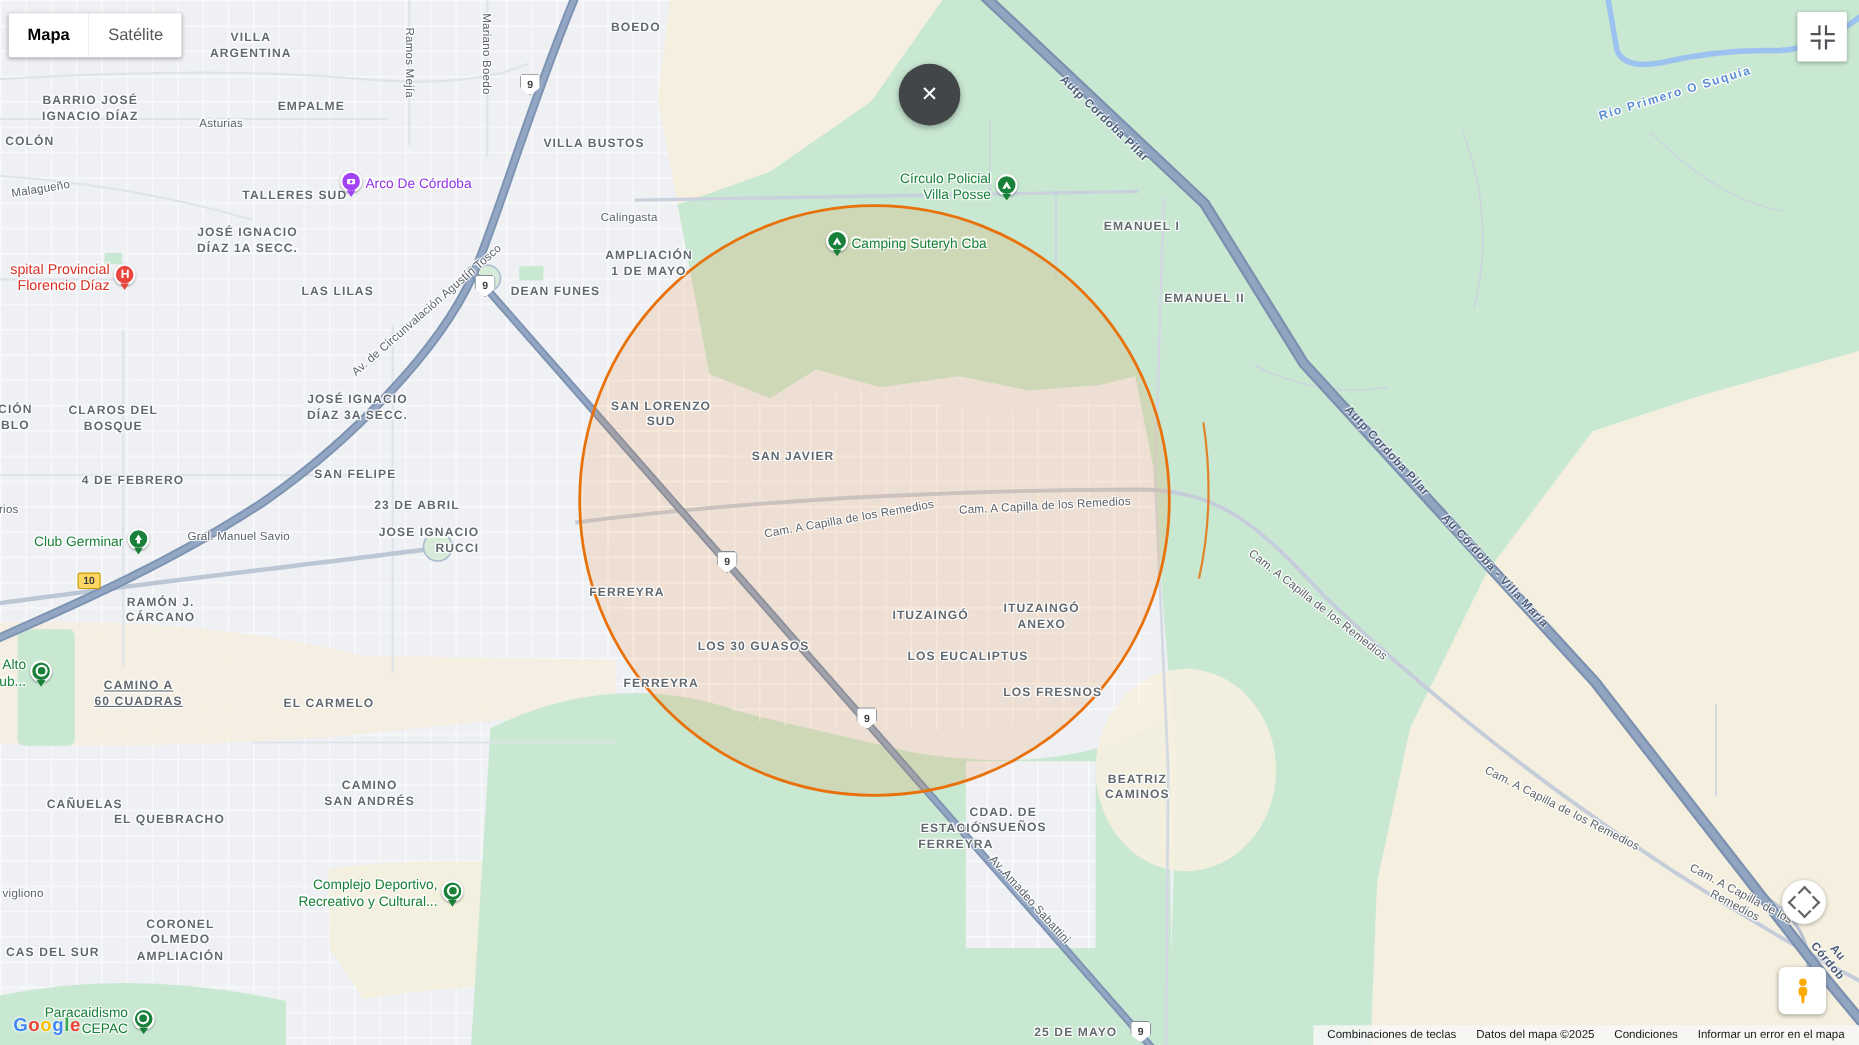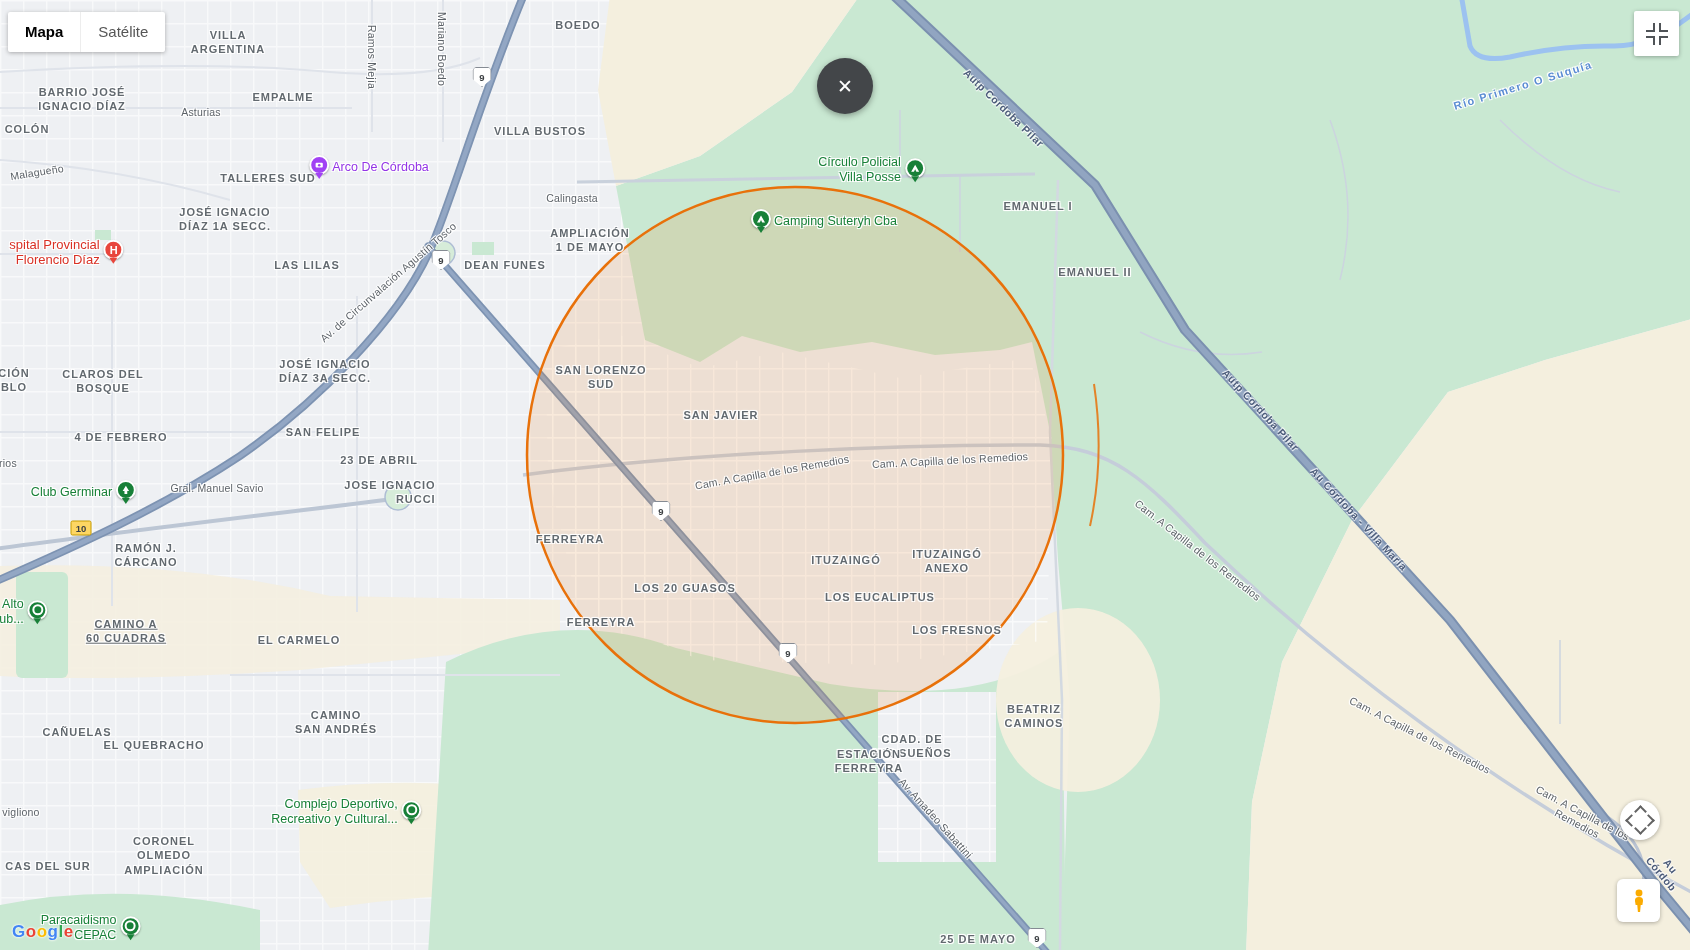--- a/index.html
+++ b/index.html
@@ -182,21 +182,21 @@
 SUD</div>
       <div class="lbl area" style="left: 721px; top: 415px; transform: translate(-50%, -50%);">SAN JAVIER</div>
       <div class="lbl area" style="left: 121px; top: 437px; transform: translate(-50%, -50%);">4 DE FEBRERO</div>
       <div class="lbl area" style="left: 323px; top: 432px; transform: translate(-50%, -50%);">SAN FELIPE</div>
       <div class="lbl area" style="left: 379px; top: 460px; transform: translate(-50%, -50%);">23 DE ABRIL</div>
       <div class="lbl area" style="left: 390px; top: 492px; transform: translate(-50%, -50%); text-align: right;">JOSE IGNACIO
 RUCCI</div>
       <div class="lbl area" style="left: 146px; top: 555px; transform: translate(-50%, -50%);">RAMÓN J.
 CÁRCANO</div>
       <div class="lbl area" style="left: 570px; top: 539px; transform: translate(-50%, -50%);">FERREYRA</div>
-      <div class="lbl area" style="left: 685px; top: 588px; transform: translate(-50%, -50%);">LOS 20 GUASOS</div>
+      <div class="lbl area" style="left: 685px; top: 588px; transform: translate(-50%, -50%);">LOS 30 GUASOS</div>
       <div class="lbl area" style="left: 846px; top: 560px; transform: translate(-50%, -50%);">ITUZAINGÓ</div>
       <div class="lbl area" style="left: 947px; top: 561px; transform: translate(-50%, -50%);">ITUZAINGÓ
 ANEXO</div>
       <div class="lbl area" style="left: 880px; top: 597px; transform: translate(-50%, -50%);">LOS EUCALIPTUS</div>
       <div class="lbl area" style="left: 601px; top: 622px; transform: translate(-50%, -50%);">FERREYRA</div>
       <div class="lbl area" style="left: 957px; top: 630px; transform: translate(-50%, -50%);">LOS FRESNOS</div>
       <div class="lbl area" style="left: 126px; top: 631px; transform: translate(-50%, -50%); text-decoration: underline;">CAMINO A
 60 CUADRAS</div>
       <div class="lbl area" style="left: 299px; top: 640px; transform: translate(-50%, -50%);">EL CARMELO</div>
       <div class="lbl area" style="left: 45px; top: 732px; transform: translate(-50%, -50%); margin-left: 32px;">CAÑUELAS</div>
@@ -355,14 +355,20 @@
 
   <div class="pegman">
     <svg width="26" height="26" viewBox="0 0 24 24">
       <circle cx="12" cy="4.6" r="3.2" fill="#fbab00"></circle>
       <path d="M12 8.3c-2.7 0-4 1.5-3.7 3.7l.6 3.6h1.5l.6 6.6h2l.6-6.6h1.5l.6-3.6C16 9.8 14.7 8.3 12 8.3z" fill="#fbab00"></path>
     </svg>
   </div>
 
   <div class="google"><span style="color: rgb(66, 133, 244);">G</span><span style="color: rgb(234, 67, 53);">o</span><span style="color: rgb(251, 188, 5);">o</span><span style="color: rgb(66, 133, 244);">g</span><span style="color: rgb(52, 168, 83);">l</span><span style="color: rgb(234, 67, 53);">e</span></div>
 
+  <div class="attrib">
+    <span class="link">Combinaciones de teclas</span>
+    <span>Datos del mapa ©2025</span>
+    <span class="link">Condiciones</span>
+    <span class="link">Informar un error en el mapa</span>
+  </div>
 
 </div>
 
 </body></html>

